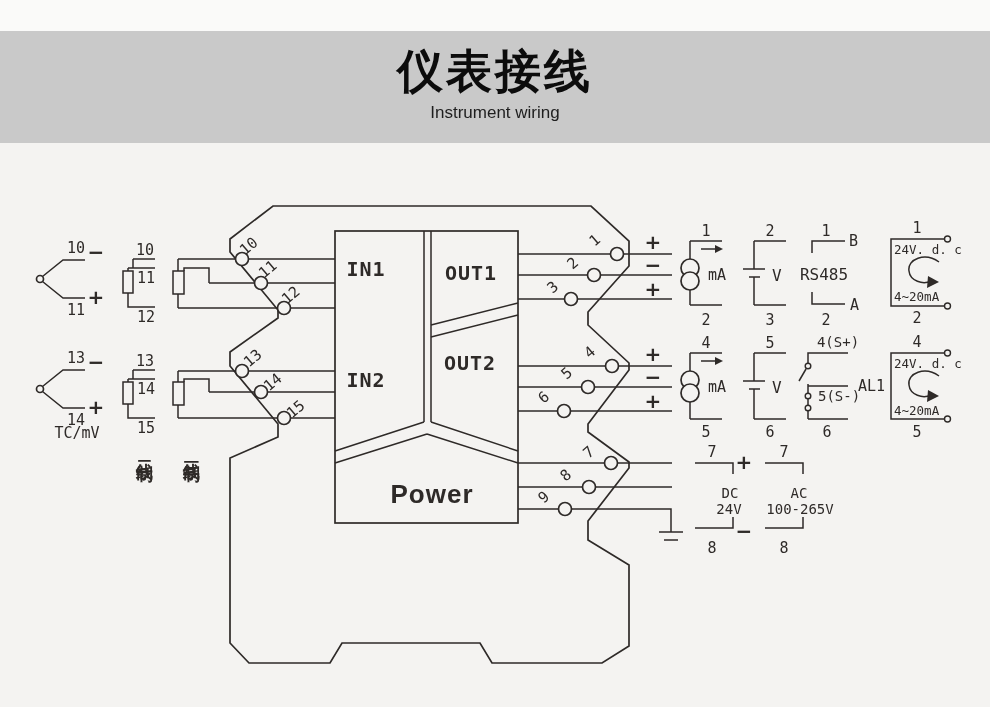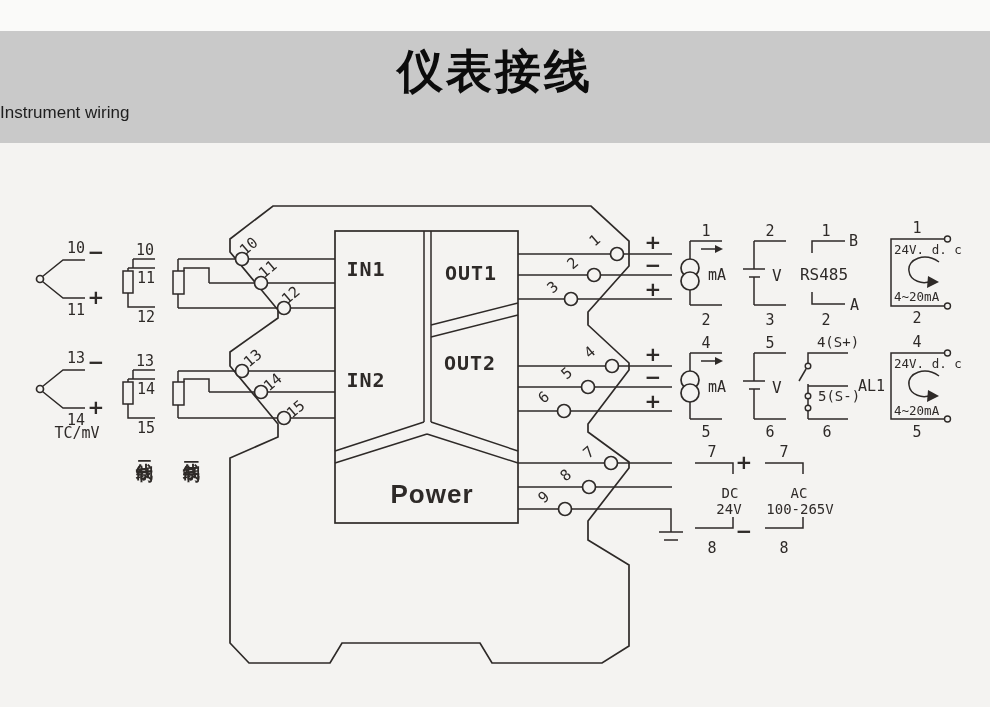--- a/index.html
+++ b/index.html
@@ -9,21 +9,21 @@
     font-family:"Liberation Sans", sans-serif;
   }
   .top-strip   { position:absolute; top:0; left:0; width:990px; height:31px; background:#fafaf9; }
   .header-band { position:absolute; top:31px; left:0; width:990px; height:112px; background:#c9c9c9; }
   .title {
     position:absolute; top:44px; left:0; width:990px; text-align:center;
     font-size:46px; font-weight:900; color:#0c0c0c; letter-spacing:3px;
     font-family:"DejaVu Sans", sans-serif; line-height:1.2;
   }
   .subtitle {
-    position:absolute; top:103px; left:0; width:990px; text-align:left;
+    position:absolute; top:103px; left:0; width:990px; text-align:center;
     font-size:17px; color:#1e1e1e; font-family:"Liberation Sans", sans-serif;
   }
   .vlabel {
     position:absolute; writing-mode:vertical-rl; text-orientation:upright;
     font-size:17px; line-height:19px; letter-spacing:2px; color:#2e2a28;
     font-family:"DejaVu Sans", sans-serif; font-weight:600;
   }
   #two-wire-label   { left:135px; top:447px; }
   #three-wire-label { left:182px; top:447px; }
   svg.diagram { position:absolute; top:0; left:0; }

